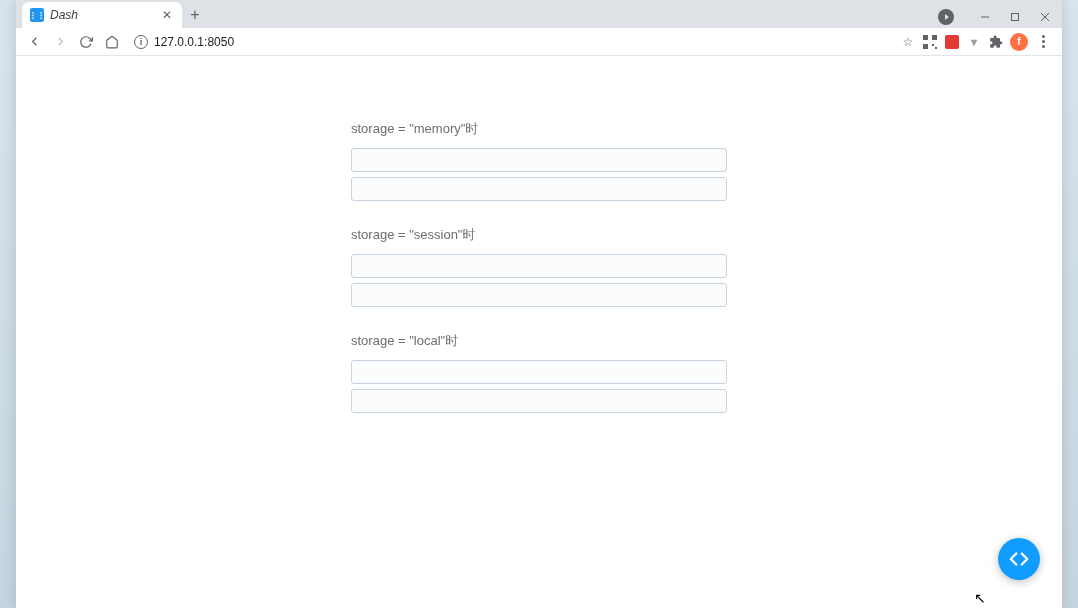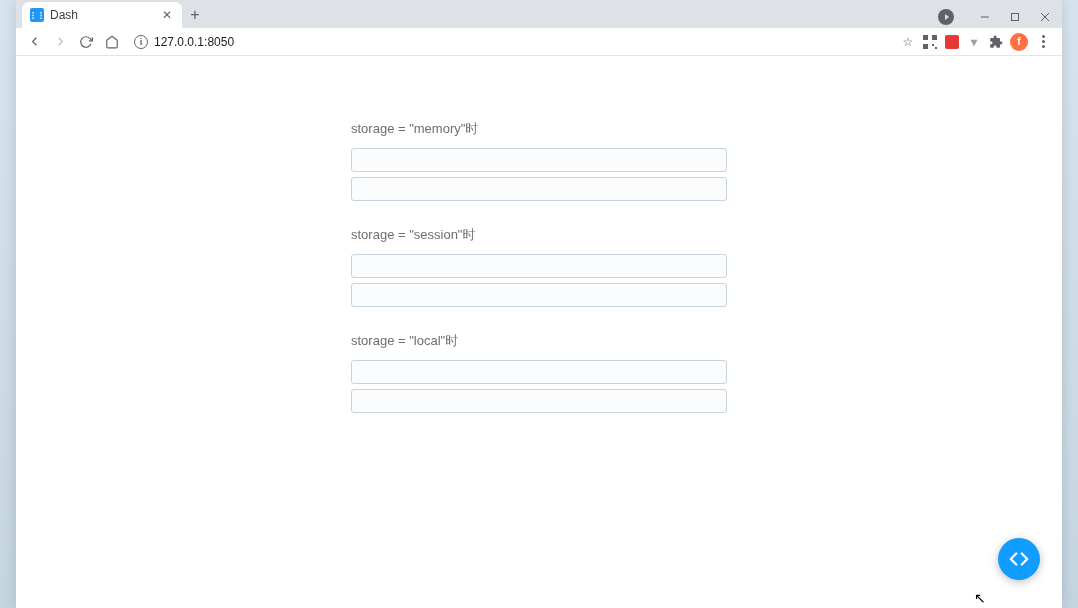--- a/index.html
+++ b/index.html
@@ -52,21 +52,21 @@
       height: 14px;
       background: #2196f3;
       border-radius: 2px;
       display: flex;
       align-items: center;
       justify-content: center;
       color: #fff;
       font-size: 8px;
       font-weight: bold;
     }
-    .tab-title { flex: 1; }
+    .tab-title { flex: 1; font-style: italic; }
     .tab-close {
       width: 14px;
       height: 14px;
       display: flex;
       align-items: center;
       justify-content: center;
       color: #5f6368;
       font-size: 12px;
       cursor: pointer;
     }

